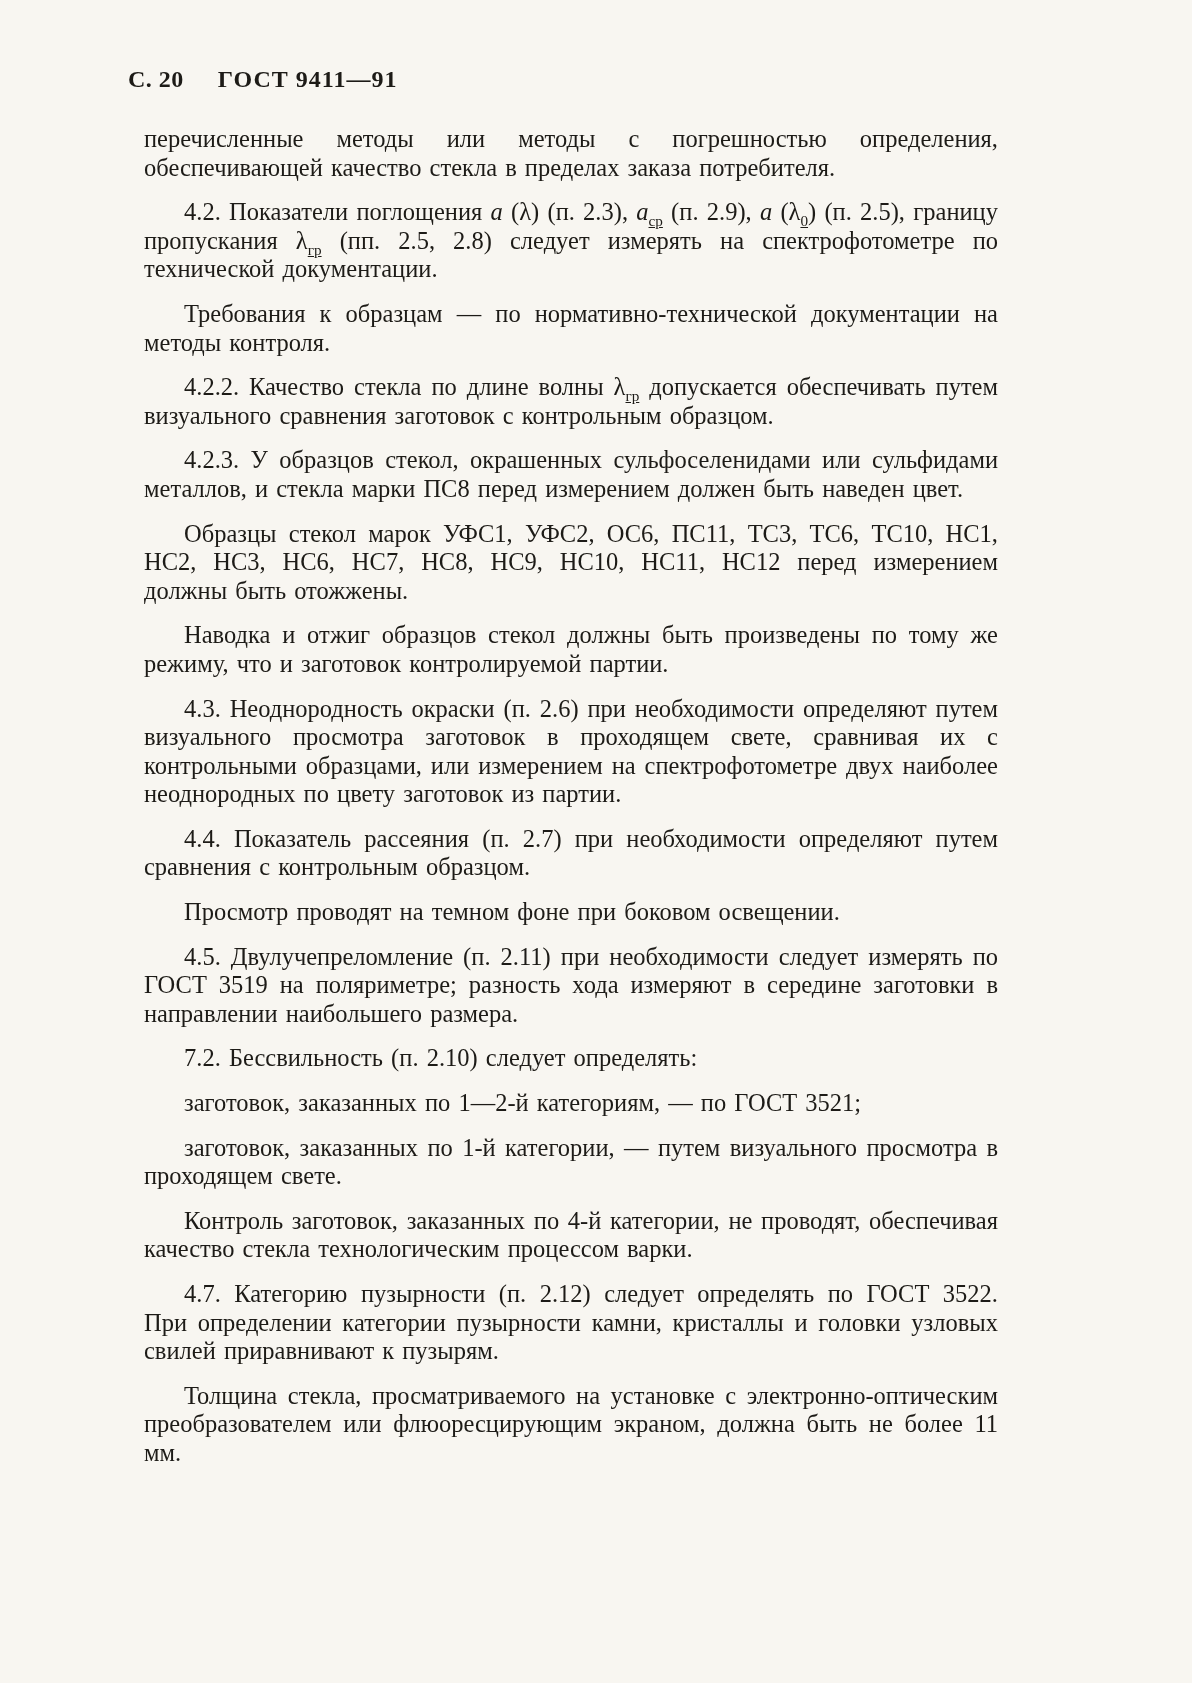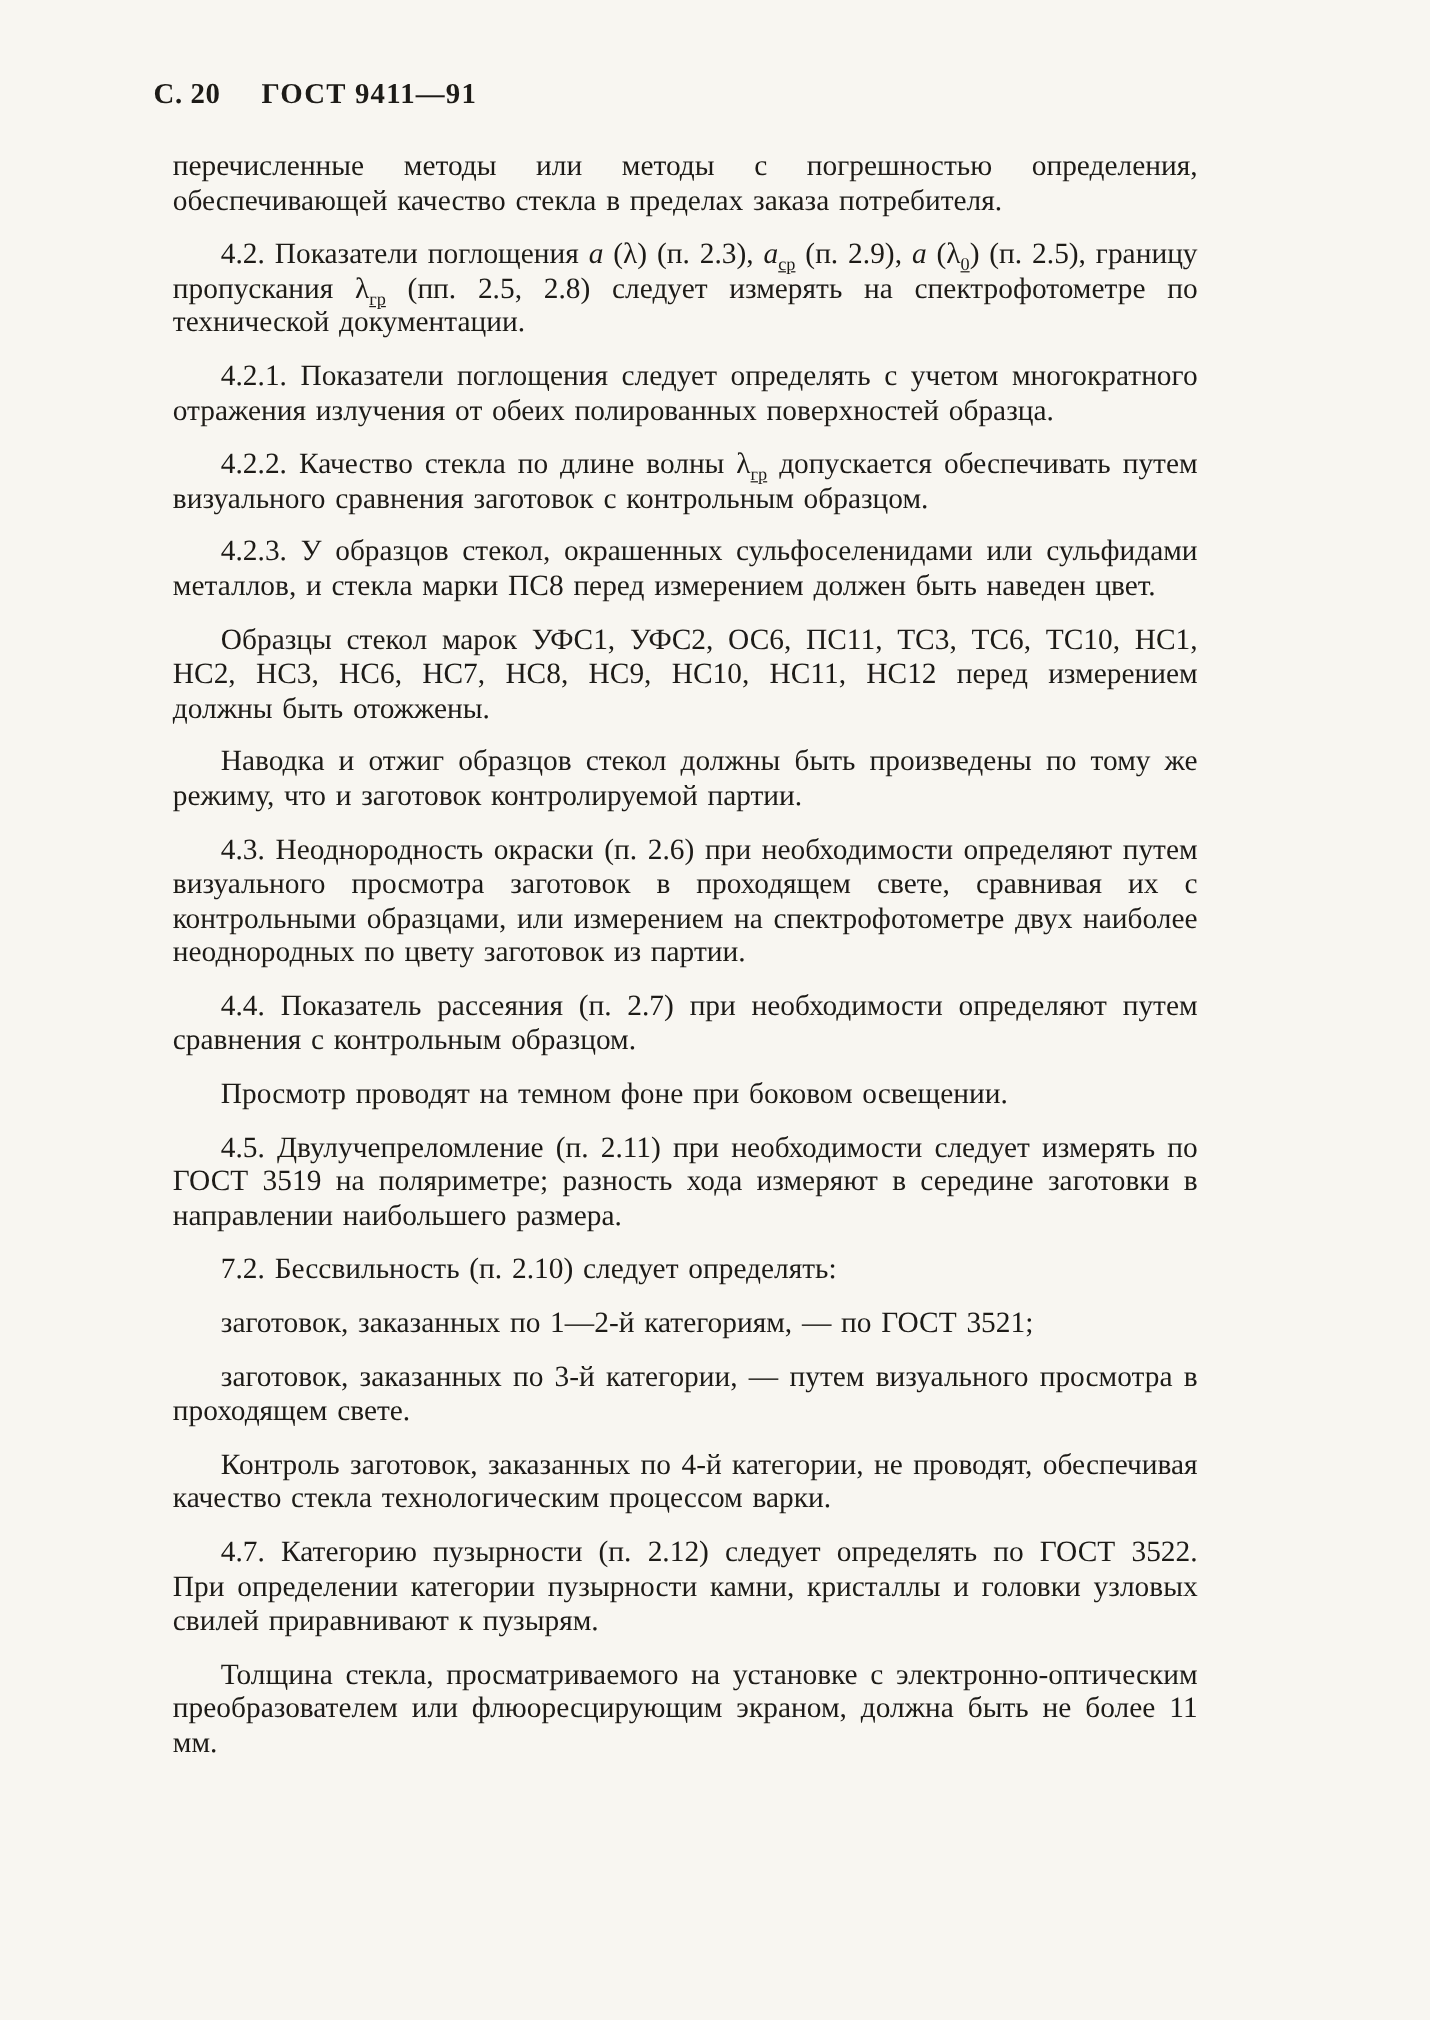--- a/index.html
+++ b/index.html
@@ -55,30 +55,30 @@
 <body>
 
 <div class="sheet">
   <div class="content">
     <div class="header">
       <span class="page-num">С. 20</span><span class="doc-num">ГОСТ  9411—91</span>
     </div>
     <div class="body-text">
         <p class=""><span>перечисленные методы или методы с погрешностью определения, обеспечивающей качество стекла в пределах заказа потребителя.</span></p>
         <p class="indent"><span>4.2. Показатели поглощения </span><span class="it">a</span><span> (λ) (п. 2.3), </span><span class="it">a</span><span class="sub">ср</span><span> (п. 2.9), </span><span class="it">a</span><span> (λ</span><span class="sub">0</span><span>) (п. 2.5), границу пропускания λ</span><span class="sub">гр</span><span> (пп. 2.5, 2.8) следует измерять на спектрофотометре по технической документации.</span></p>
-        <p class="indent"><span>4.2.1. Показатели поглощения следует определять с учетом многократного отражения излучения от обеих полированных поверхностей образца.</span></p>
+        <p class="indent"><span>Требования к образцам — по нормативно-технической документации на методы контроля.</span></p>
         <p class="indent"><span>4.2.2. Качество стекла по длине волны λ</span><span class="sub">гр</span><span> допускается обеспечивать путем визуального сравнения заготовок с контрольным образцом.</span></p>
         <p class="indent"><span>4.2.3. У образцов стекол, окрашенных сульфоселенидами или сульфидами металлов, и стекла марки ПС8 перед измерением должен быть наведен цвет.</span></p>
         <p class="indent"><span>Образцы стекол марок УФС1, УФС2, ОС6,  ПС11, ТС3, ТС6, ТС10, НС1, НС2, НС3, НС6, НС7, НС8, НС9, НС10, НС11, НС12 перед измерением должны быть отожжены.</span></p>
         <p class="indent"><span>Наводка и отжиг образцов стекол должны быть произведены по тому же режиму, что и заготовок контролируемой партии.</span></p>
         <p class="indent"><span>4.3. Неоднородность окраски (п. 2.6) при необходимости определяют путем визуального просмотра заготовок в проходящем свете, сравнивая их с контрольными образцами, или измерением на спектрофотометре двух наиболее неоднородных по цвету заготовок из партии.</span></p>
         <p class="indent"><span>4.4. Показатель рассеяния (п. 2.7) при необходимости определяют путем сравнения с контрольным образцом.</span></p>
         <p class="indent"><span>Просмотр проводят на темном фоне при боковом освещении.</span></p>
         <p class="indent"><span>4.5. Двулучепреломление (п. 2.11) при необходимости следует измерять по ГОСТ 3519 на поляриметре; разность хода измеряют в середине заготовки в направлении наибольшего размера.</span></p>
         <p class="indent"><span>7.2. Бессвильность (п. 2.10) следует определять:</span></p>
         <p class="indent"><span>заготовок, заказанных по 1—2-й категориям, — по ГОСТ 3521;</span></p>
-        <p class="indent"><span>заготовок, заказанных по 3-й категории, — путем визуального просмотра в проходящем свете.</span></p>
+        <p class="indent"><span>заготовок, заказанных по 1-й категории, — путем визуального просмотра в проходящем свете.</span></p>
         <p class="indent"><span>Контроль заготовок, заказанных по 4-й категории,  не проводят, обеспечивая качество стекла технологическим процессом варки.</span></p>
         <p class="indent"><span>4.7. Категорию пузырности (п. 2.12) следует определять  по ГОСТ 3522. При определении категории пузырности камни, кристаллы и головки узловых свилей приравнивают к пузырям.</span></p>
         <p class="indent"><span>Толщина стекла, просматриваемого на установке с электронно-оптическим преобразователем или флюоресцирующим  экраном, должна быть не более 11 мм.</span></p>
       </div>
   </div>
 </div>
 
 </body></html>

